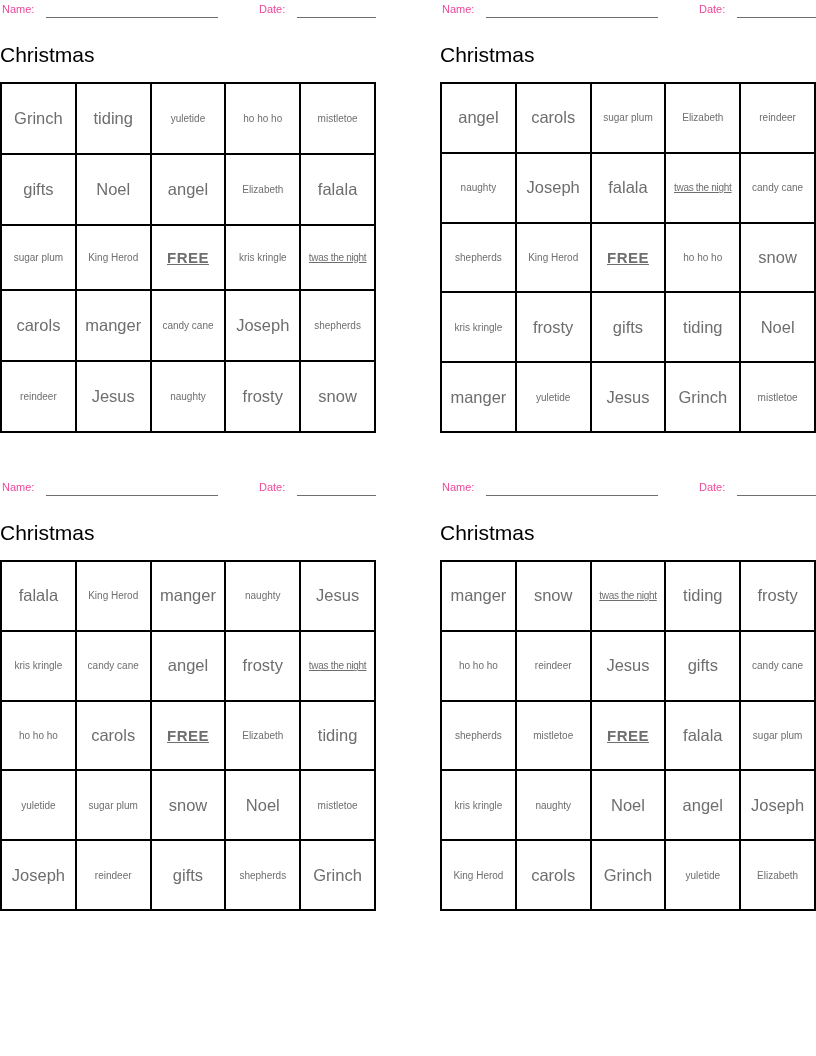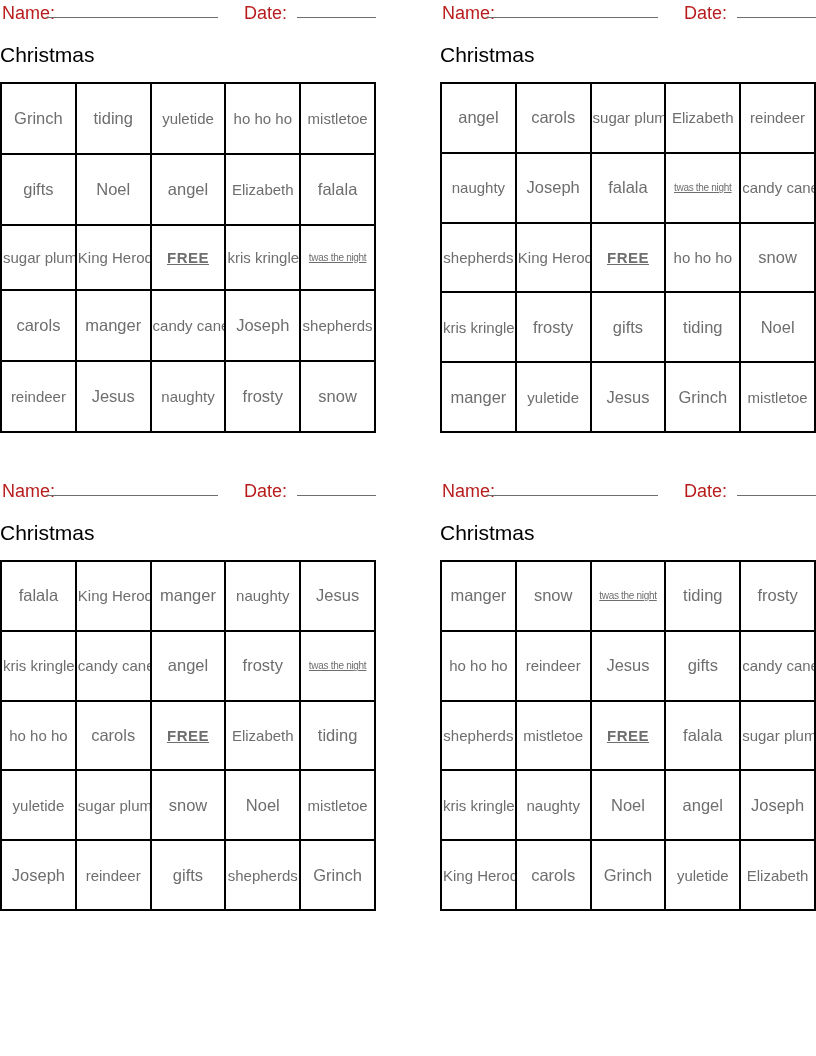--- a/index.html
+++ b/index.html
@@ -16,25 +16,25 @@
     position:absolute;
     width:376px; height:433px;
   }
   .card:nth-of-type(1){ left:0;   top:0;   }
   .card:nth-of-type(2){ left:440px; top:0;   }
   .card:nth-of-type(3){ left:0;   top:478px; }
   .card:nth-of-type(4){ left:440px; top:478px; }
 
   .meta {
     position:absolute; top:3px; left:0; right:0; height:17px;
-    font-size:18px; color:#b91c1c;padding-left:47px;
+    font-size:11px; color:#ec4899;padding-left:47px;
   }
   .meta .label { position:absolute; top:0; }
   .name-label  { left:2px; }
-  .date-label  { left:244px; }
+  .date-label  { left:259px; }
   .line {
     position:absolute; top:1px; height:14px;
     border-bottom:1.5px solid #6e6e6e;
   }
   .name-line { left:46px; width:172px; }
   .date-line { left:297px; right:0; }
 
   .title {
     position:absolute; top:42px; left:0; width:100%;
     text-align:left;
@@ -49,21 +49,21 @@
   }
   table.grid td {
     border:2px solid #000000;
     text-align:center; vertical-align:middle;
     color:#6e6e6e;
     padding:0 1px;
     overflow:hidden;
     white-space:nowrap;
   }
   td.lg { font-size:16.5px; }
-  td.md { font-size:15px; }
+  td.md { font-size:10px; }
   td.sm { font-size:10px; letter-spacing:-0.3px;text-decoration:underline; }
   td.free {
     font-size:15px; font-weight:bold;
     text-decoration:underline;
     color:#595959;
     letter-spacing:0.5px;
   }
 </style>
 </head>
 <body>

